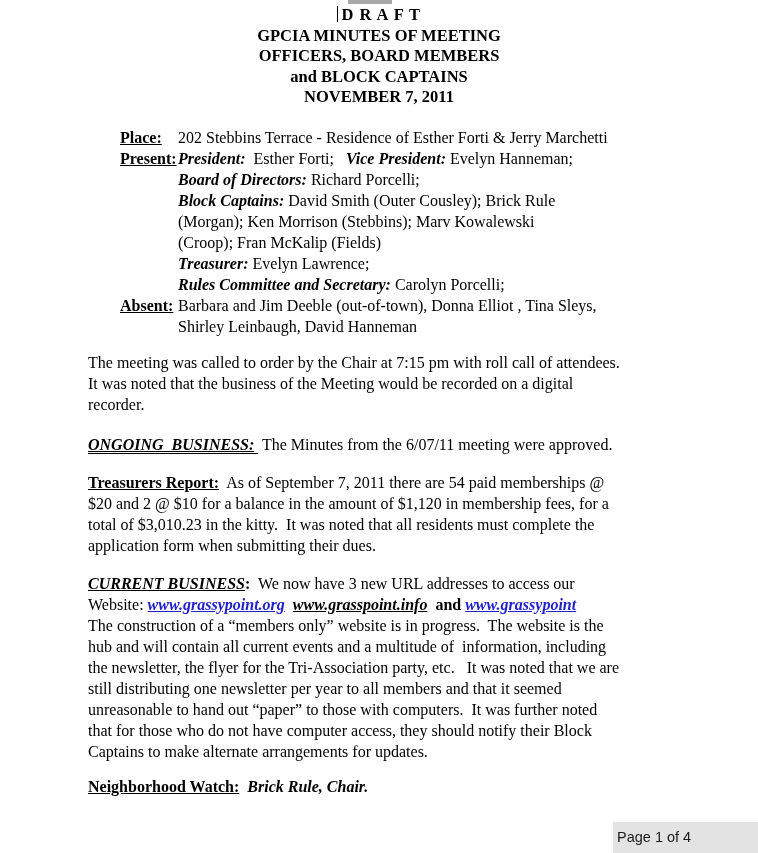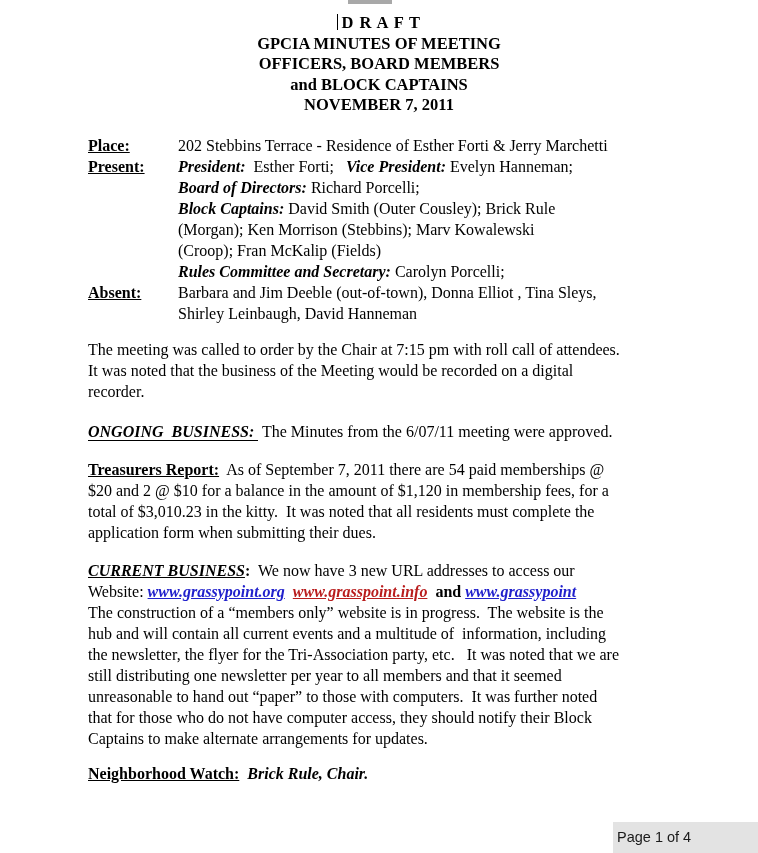--- a/index.html
+++ b/index.html
@@ -2,39 +2,39 @@
 <html><head>
 <meta charset="utf-8">
 <style>
   html,body{margin:0;padding:0;background:#ffffff;}
   body{width:758px;height:853px;position:relative;overflow:hidden;
        font-family:"Liberation Serif","DejaVu Serif",serif;color:#000;}
   .page{position:relative;width:758px;height:853px;}
   
   .top-artifact{position:absolute;left:348px;top:0;width:44px;height:4px;background:#a8a8a8;}
   
-  .header{padding-top:13px;text-align:center;font-weight:bold;font-size:16.5px;line-height:20.5px;}
+  .header{padding-top:5px;text-align:center;font-weight:bold;font-size:16.5px;line-height:20.5px;}
   .caret{display:inline-block;width:1.5px;height:16px;background:#000;margin-right:3px;vertical-align:-2px;}
   .draft{letter-spacing:1px;}
   
   .attend{margin:19px 86px 0 88px;font-size:16px;line-height:21px;}
   .grid{display:grid;grid-template-columns:90px 1fr;}
-  .lbl{font-weight:bold;text-decoration:underline;}
+  .lbl{font-weight:bold;text-decoration:underline;margin-left:32px;}
   .bi{font-weight:bold;font-style:italic;}
   .t{white-space:pre;}
   
   .para{margin-left:88px;margin-right:86px;font-size:16px;line-height:21px;}
   .p1{margin-top:15px;}
   .p2{margin-top:19px;}
   .p3{margin-top:17px;}
   .p4{margin-top:17px;}
   .p5{margin-top:14px;}
   .line{white-space:pre;}
   .bu{font-weight:bold;text-decoration:underline;}
-  .biu{font-weight:bold;font-style:italic;border-bottom:1.6px solid #000;padding-right:4px;}
+  .biu{font-weight:bold;font-style:italic;border-bottom:1.6px solid #000;padding-right:4px;text-decoration:underline;}
   .biu2{font-weight:bold;font-style:italic;text-decoration:underline;}
   .b{font-weight:bold;}
   a.doclink{font-weight:bold;font-style:italic;text-decoration:underline;cursor:pointer;}
   
   .footer-box{position:absolute;right:0;bottom:0;width:145px;height:31px;
       font-family:"Liberation Sans","DejaVu Sans",sans-serif;font-size:14.5px;color:#1a1a1a;}
   .footer-box span{display:inline-block;padding:7px 0 0 4px;}
 </style>
 </head>
 <body>
@@ -56,20 +56,21 @@
       <div><span class="lbl">Place:</span></div>
       <div><span class="t">202 Stebbins Terrace - Residence of Esther Forti &amp; Jerry Marchetti</span></div>
 
       <div><span class="lbl">Present:</span></div>
       <div>
         <div class="line"><span class="bi">President:</span><span class="t">  Esther Forti;   </span><span class="bi">Vice President:</span><span class="t"> Evelyn Hanneman;</span></div>
         <div class="line"><span class="bi">Board of Directors:</span><span class="t"> Richard Porcelli;</span></div>
         <div class="line"><span class="bi">Block Captains:</span><span class="t"> David Smith (Outer Cousley); Brick Rule</span></div>
         <div class="line"><span class="t">(Morgan); Ken Morrison (Stebbins); Marv Kowalewski</span></div>
         <div class="line"><span class="t">(Croop); Fran McKalip (Fields)</span></div>
+        <div class="line"><span class="bi">Treasurer:</span><span class="t"> Evelyn Lawrence;</span></div>
         <div class="line"><span class="bi">Rules Committee and Secretary:</span><span class="t"> Carolyn Porcelli;</span></div>
       </div>
 
       <div><span class="lbl">Absent:</span></div>
       <div>
         <div class="line">Barbara and Jim Deeble (out-of-town), Donna Elliot , Tina Sleys,</div>
         <div class="line">Shirley Leinbaugh, David Hanneman</div>
       </div>
     </div>
   </div>
@@ -86,21 +87,21 @@
 
   <div class="para p3">
     <div class="line"><span class="bu">Treasurers Report:</span><span class="t">  As of September 7, 2011 there are 54 paid memberships @</span></div>
     <div class="line">$20 and 2 @ $10 for a balance in the amount of $1,120 in membership fees, for a</div>
     <div class="line">total of $3,010.23 in the kitty.  It was noted that all residents must complete the</div>
     <div class="line">application form when submitting their dues.</div>
   </div>
 
   <div class="para p4">
     <div class="line"><span class="biu2">CURRENT BUSINESS</span><span class="b">:</span><span class="t">  We now have 3 new URL addresses to access our</span></div>
-    <div class="line"><span class="t">Website: </span><a class="doclink" style="color: rgb(33, 33, 204);">www.grassypoint.org</a><span class="t">  </span><a class="doclink" style="color: #b91c1c;">www.grasspoint.info</a><span class="t b">  and </span><a class="doclink" style="color: rgb(33, 33, 204); margin-top: 20px;">www.grassypoint</a></div>
+    <div class="line"><span class="t">Website: </span><a class="doclink" style="color: rgb(33, 33, 204);">www.grassypoint.org</a><span class="t">  </span><a class="doclink" style="color: #000000;">www.grasspoint.info</a><span class="t b">  and </span><a class="doclink" style="color: rgb(33, 33, 204); margin-top: 20px;">www.grassypoint</a></div>
     <div class="line">The construction of a “members only” website is in progress.  The website is the</div>
     <div class="line">hub and will contain all current events and a multitude of  information, including</div>
     <div class="line">the newsletter, the flyer for the Tri-Association party, etc.   It was noted that we are</div>
     <div class="line">still distributing one newsletter per year to all members and that it seemed</div>
     <div class="line">unreasonable to hand out “paper” to those with computers.  It was further noted</div>
     <div class="line">that for those who do not have computer access, they should notify their Block</div>
     <div class="line">Captains to make alternate arrangements for updates.</div>
   </div>
 
   <div class="para p5">

